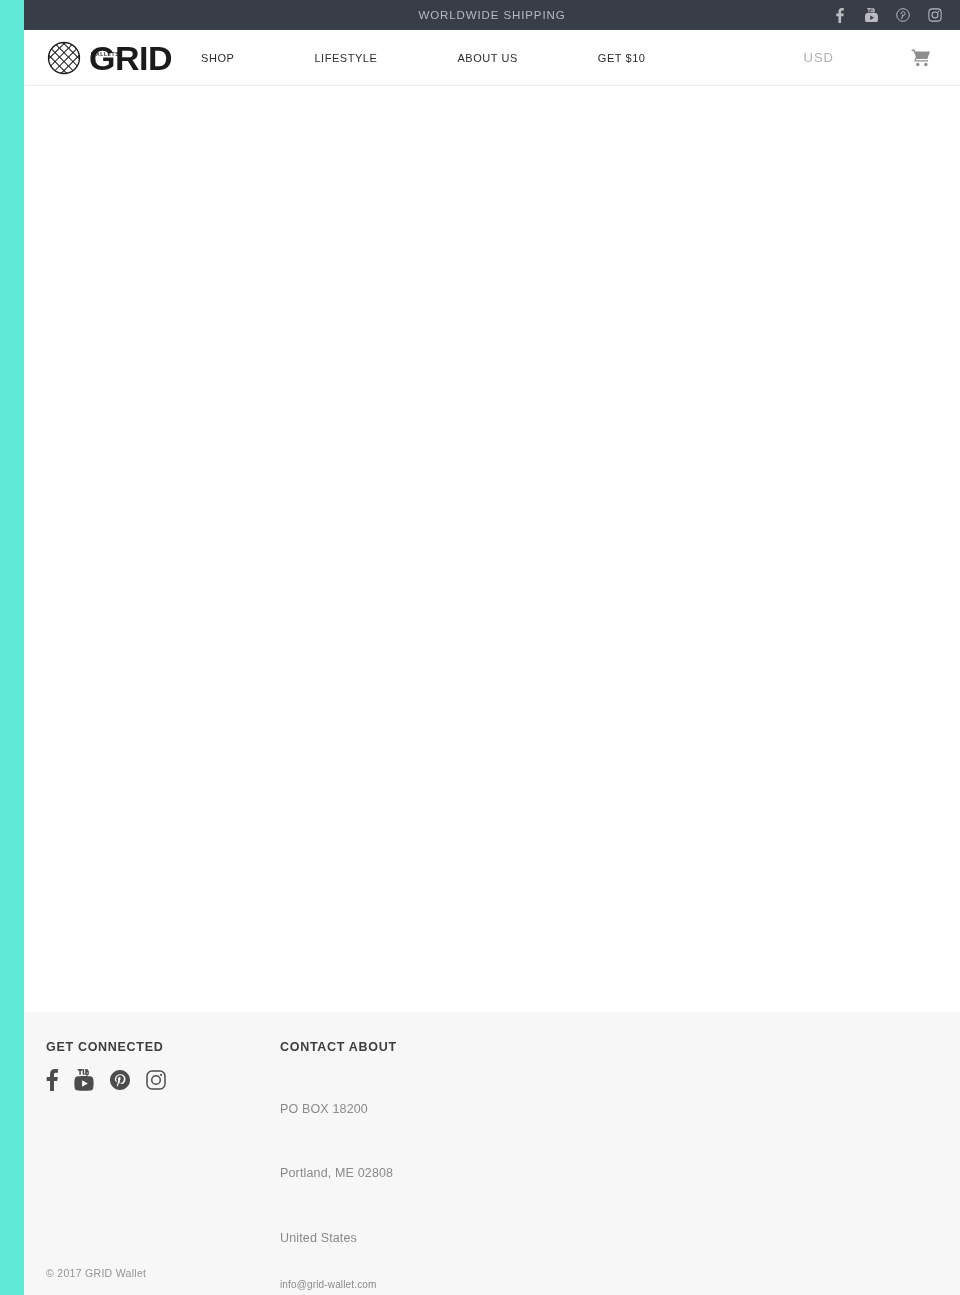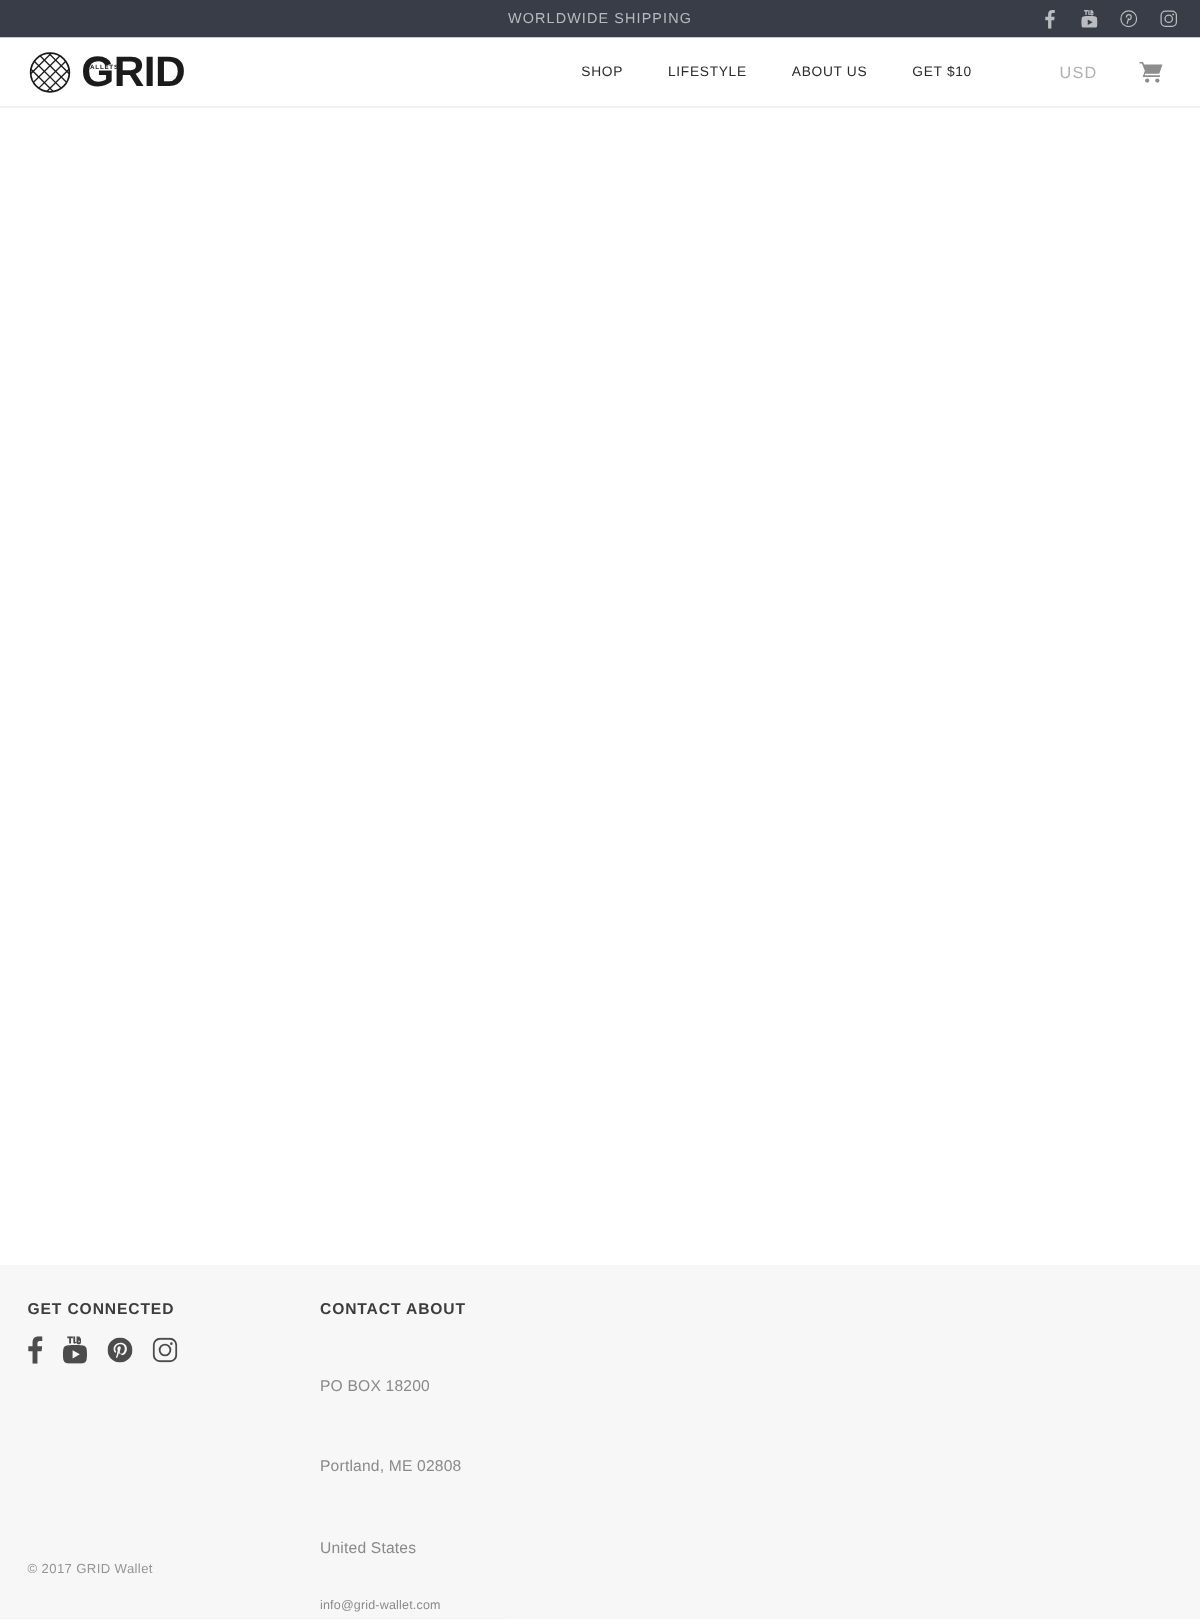--- a/index.html
+++ b/index.html
@@ -11,22 +11,23 @@
     font-family: "Liberation Sans", sans-serif;
     -webkit-font-smoothing: antialiased;
   }
 
   .page {
     width: 960px;
     height: 1295px;
     position: relative;
     display: flex;
     flex-direction: column;
-    background: #e5e5e5;
+    background: #5eead4;
     overflow: hidden;
+    padding-left: 24px;
   }
 
   
   .topbar {
     height: 30px;
     background: #383d48;
     display: flex;
     align-items: center;
     position: relative;
     flex: 0 0 30px;
@@ -103,20 +104,21 @@
     letter-spacing: 0.6px;
     font-weight: 700;
     color: #1b1b1b;
     z-index: 2;
   }
 
   .nav {
     margin-left: auto;
     display: flex;
     align-items: center;
+    gap: 44px;
   }
   .nav-link {
     color: #2b2b2b;
     font-size: 11px;
     letter-spacing: 0.55px;
     text-decoration: none;
     padding: 0 18px;
     line-height: 56px;
     white-space: nowrap;
   }
@@ -209,21 +211,21 @@
     align-items: center;
     justify-content: center;
     color: #4c4c4c;
     height: 24px;
   }
   .f-social .s-ico svg { display: block; }
 
   .footer-bottom {
     position: absolute;
     left: 0; right: 0;
-    bottom: 34px;
+    bottom: 16px;
     padding: 0 22px;
   }
   .copyright {
     font-size: 10.5px;
     color: #949494;
     letter-spacing: 0.3px;
   }
 </style>
 </head>
 <body>

